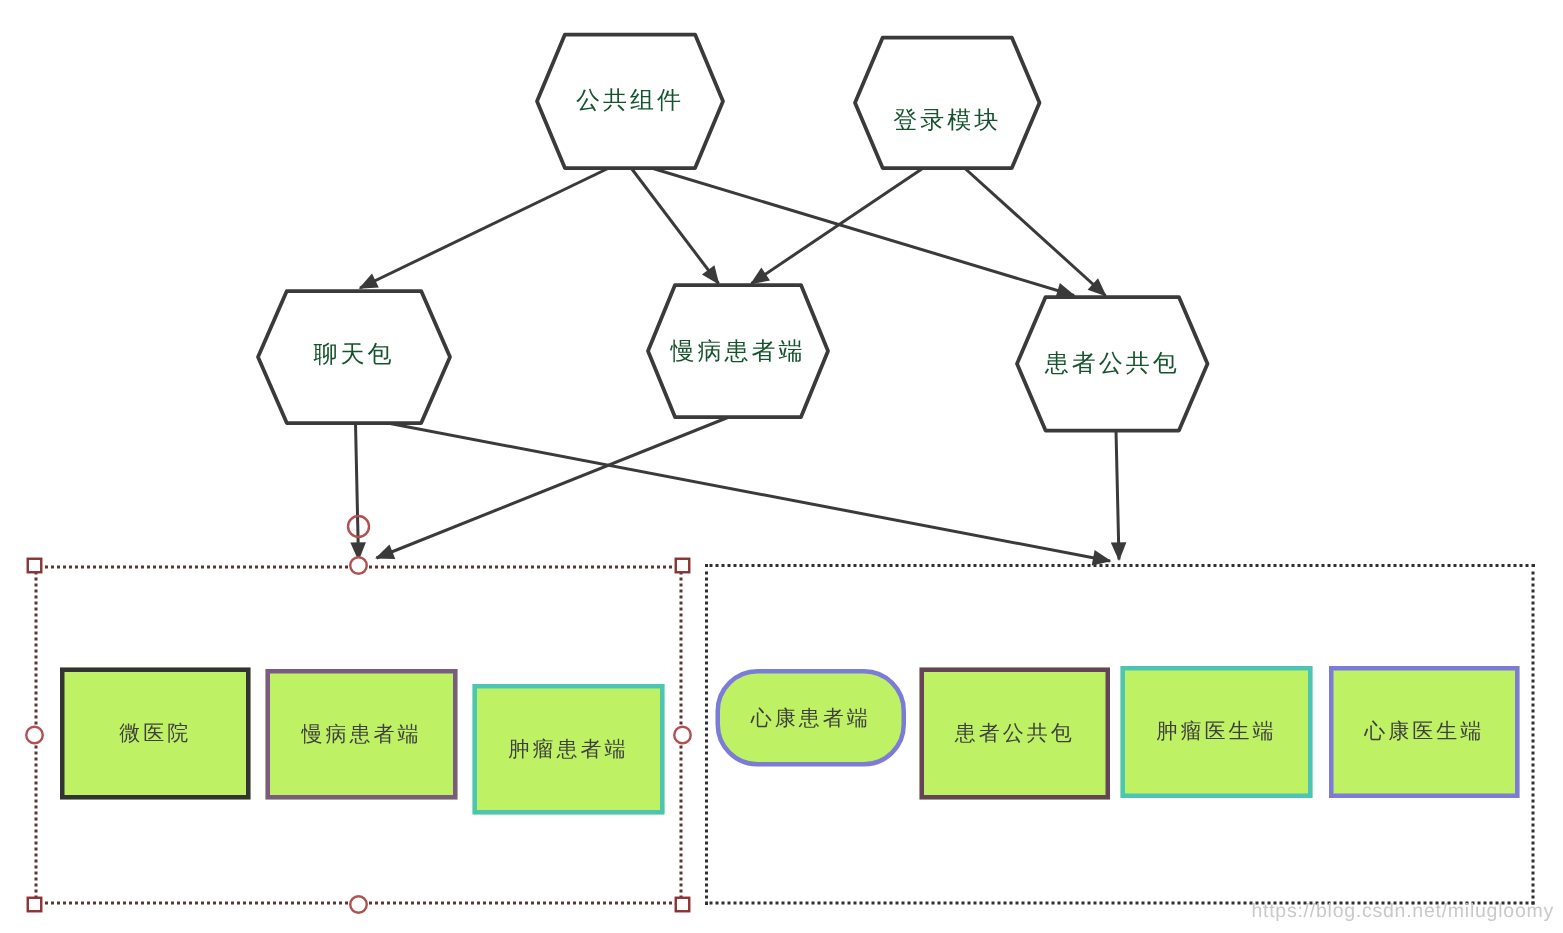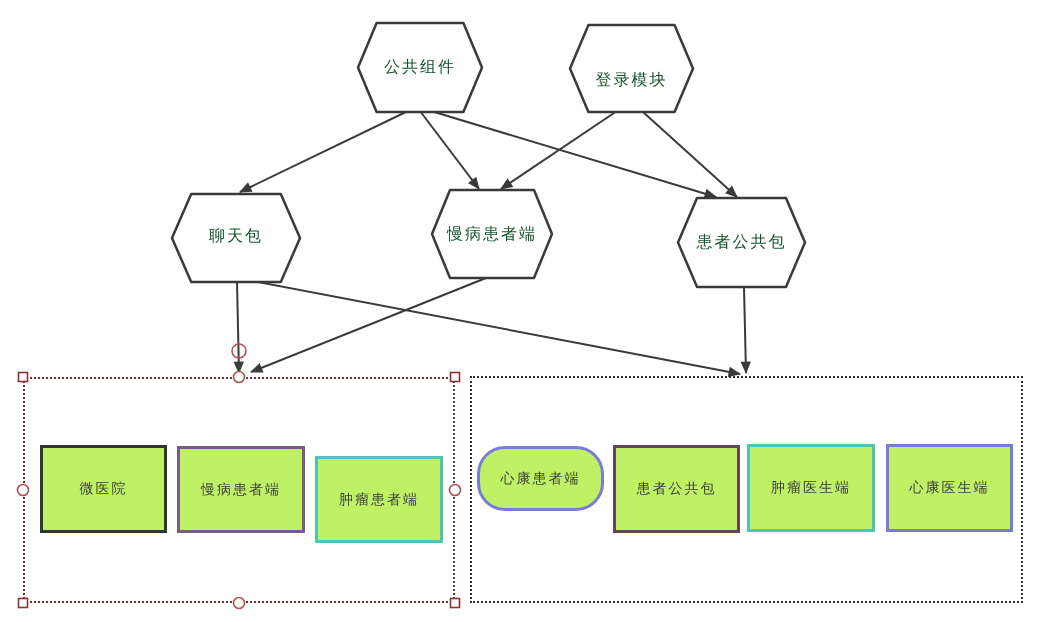--- a/index.html
+++ b/index.html
@@ -90,13 +90,14 @@
       </div>
       <div class="app-box" style="left: 886px; top: 444px; width: 127px; height: 88px; border-color: rgb(123, 123, 216);">
         <div class="">心康医生端</div>
       </div>
       <div class="node-label" style="left: 358px; top: 23px; width: 124px; height: 89px;">公共组件</div>
       <div class="node-label" style="left: 570px; top: 25px; width: 123px; height: 87px; margin-top: 12px;">登录模块</div>
       <div class="node-label" style="left: 172px; top: 180px; width: 128px; height: 112px; text-align: center;">聊天包</div>
       <div class="node-label" style="left: 432px; top: 190px; width: 120px; height: 88px;">慢病患者端</div>
       <div class="node-label" style="left: 678px; top: 198px; width: 127px; height: 89px;">患者公共包</div>
     </div>
+  <div class="watermark">https://blog.csdn.net/milugloomy</div>
 </div>
 
 </body></html>

